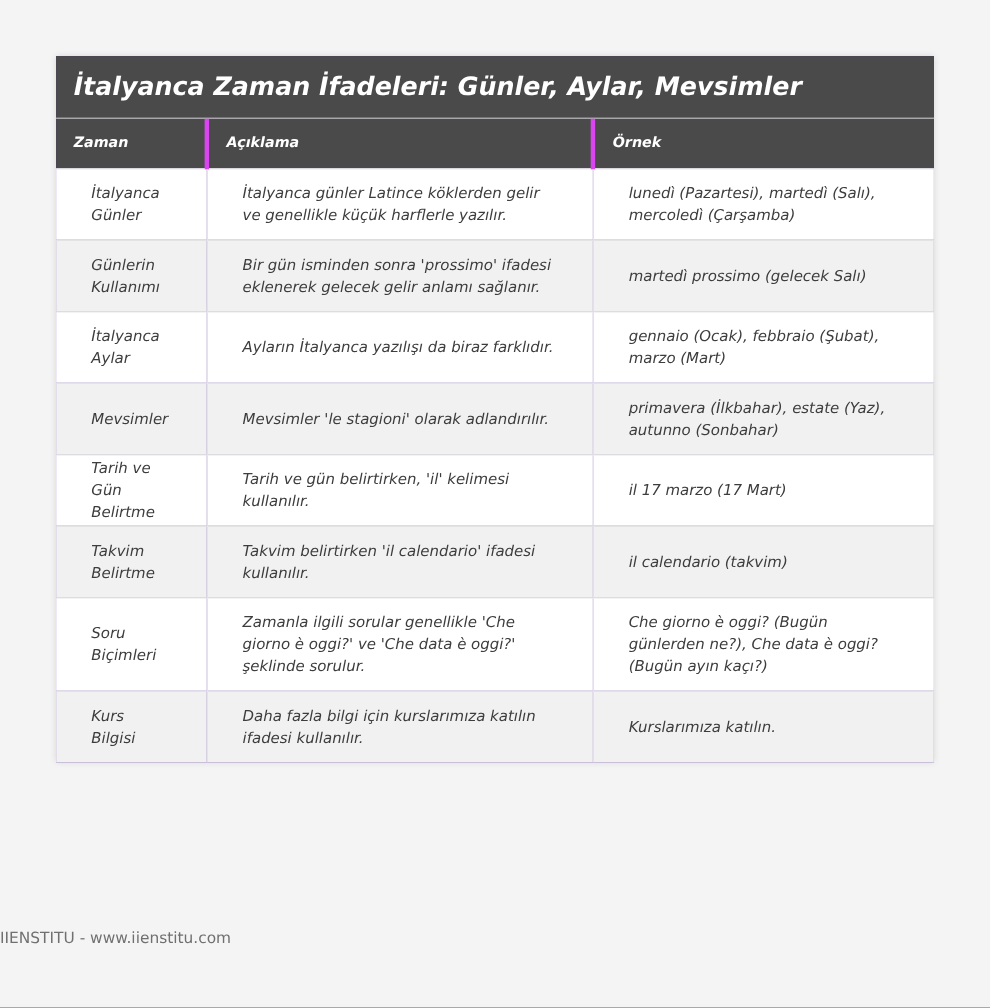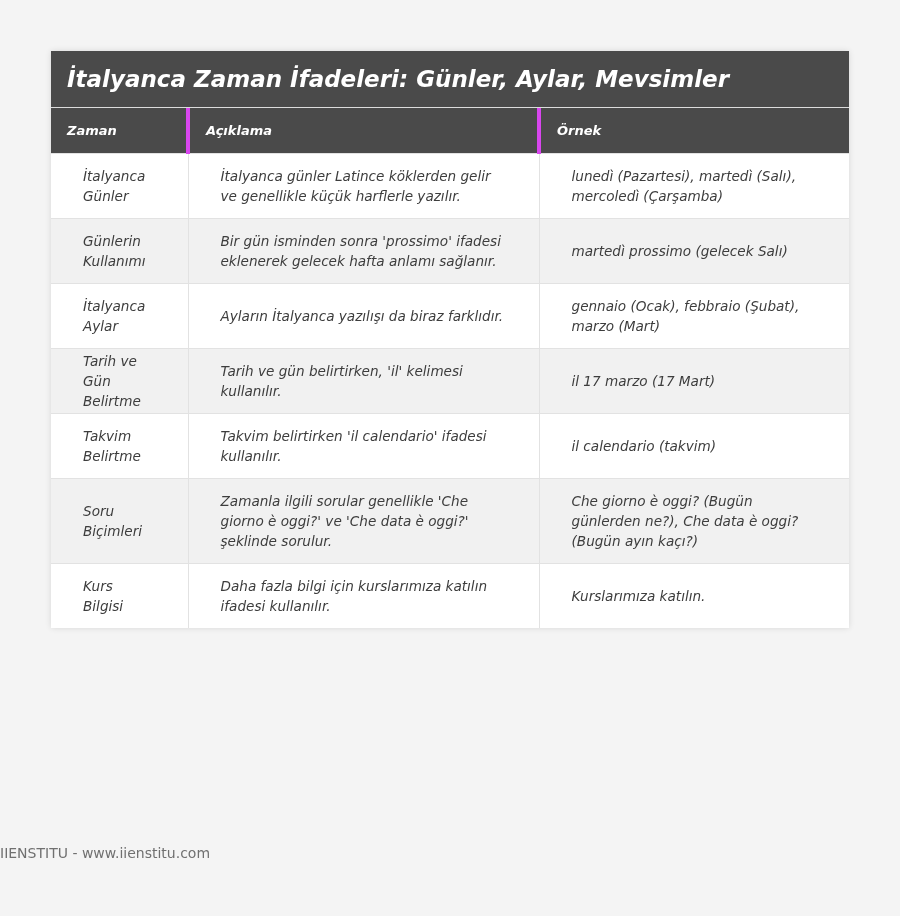--- a/index.html
+++ b/index.html
@@ -106,27 +106,32 @@
       </tr>
     </thead>
     <tbody>
       <tr>
         <td>İtalyanca Günler</td>
         <td>İtalyanca günler Latince köklerden gelir ve genellikle küçük harflerle yazılır.</td>
         <td>lunedì (Pazartesi), martedì (Salı), mercoledì (Çarşamba)</td>
       </tr>
       <tr>
         <td>Günlerin Kullanımı</td>
-        <td>Bir gün isminden sonra 'prossimo' ifadesi eklenerek gelecek hafta anlamı sağlanır.</td>
+        <td>Bir gün isminden sonra 'prossimo' ifadesi eklenerek gelecek gelir anlamı sağlanır.</td>
         <td>martedì prossimo (gelecek Salı)</td>
       </tr>
       <tr>
         <td>İtalyanca Aylar</td>
         <td>Ayların İtalyanca yazılışı da biraz farklıdır.</td>
         <td>gennaio (Ocak), febbraio (Şubat), marzo (Mart)</td>
+      </tr>
+      <tr>
+        <td>Mevsimler</td>
+        <td>Mevsimler 'le stagioni' olarak adlandırılır.</td>
+        <td>primavera (İlkbahar), estate (Yaz), autunno (Sonbahar)</td>
       </tr>
       <tr>
         <td>Tarih ve Gün Belirtme</td>
         <td>Tarih ve gün belirtirken, 'il' kelimesi kullanılır.</td>
         <td>il 17 marzo (17 Mart)</td>
       </tr>
       <tr>
         <td>Takvim Belirtme</td>
         <td>Takvim belirtirken 'il calendario' ifadesi kullanılır.</td>
         <td>il calendario (takvim)</td>

